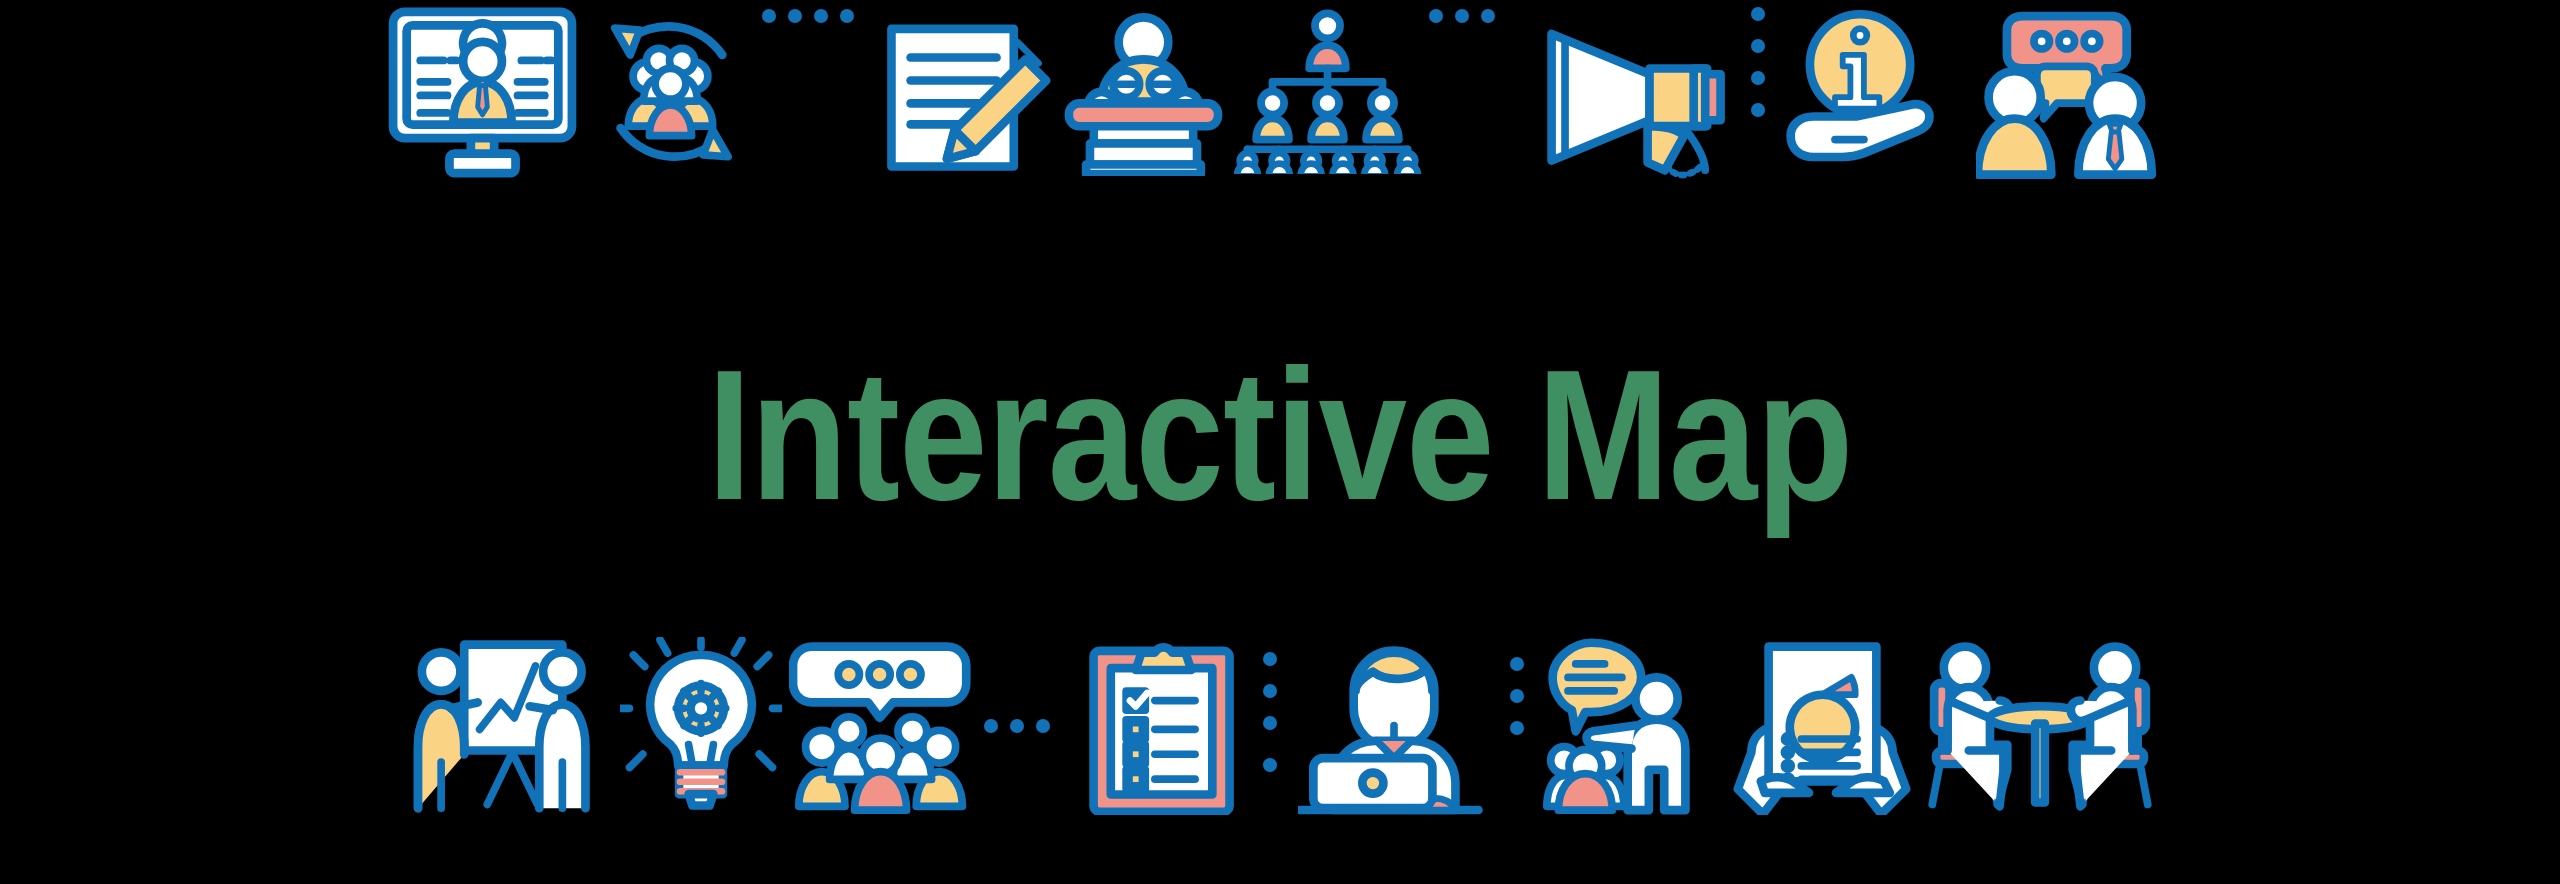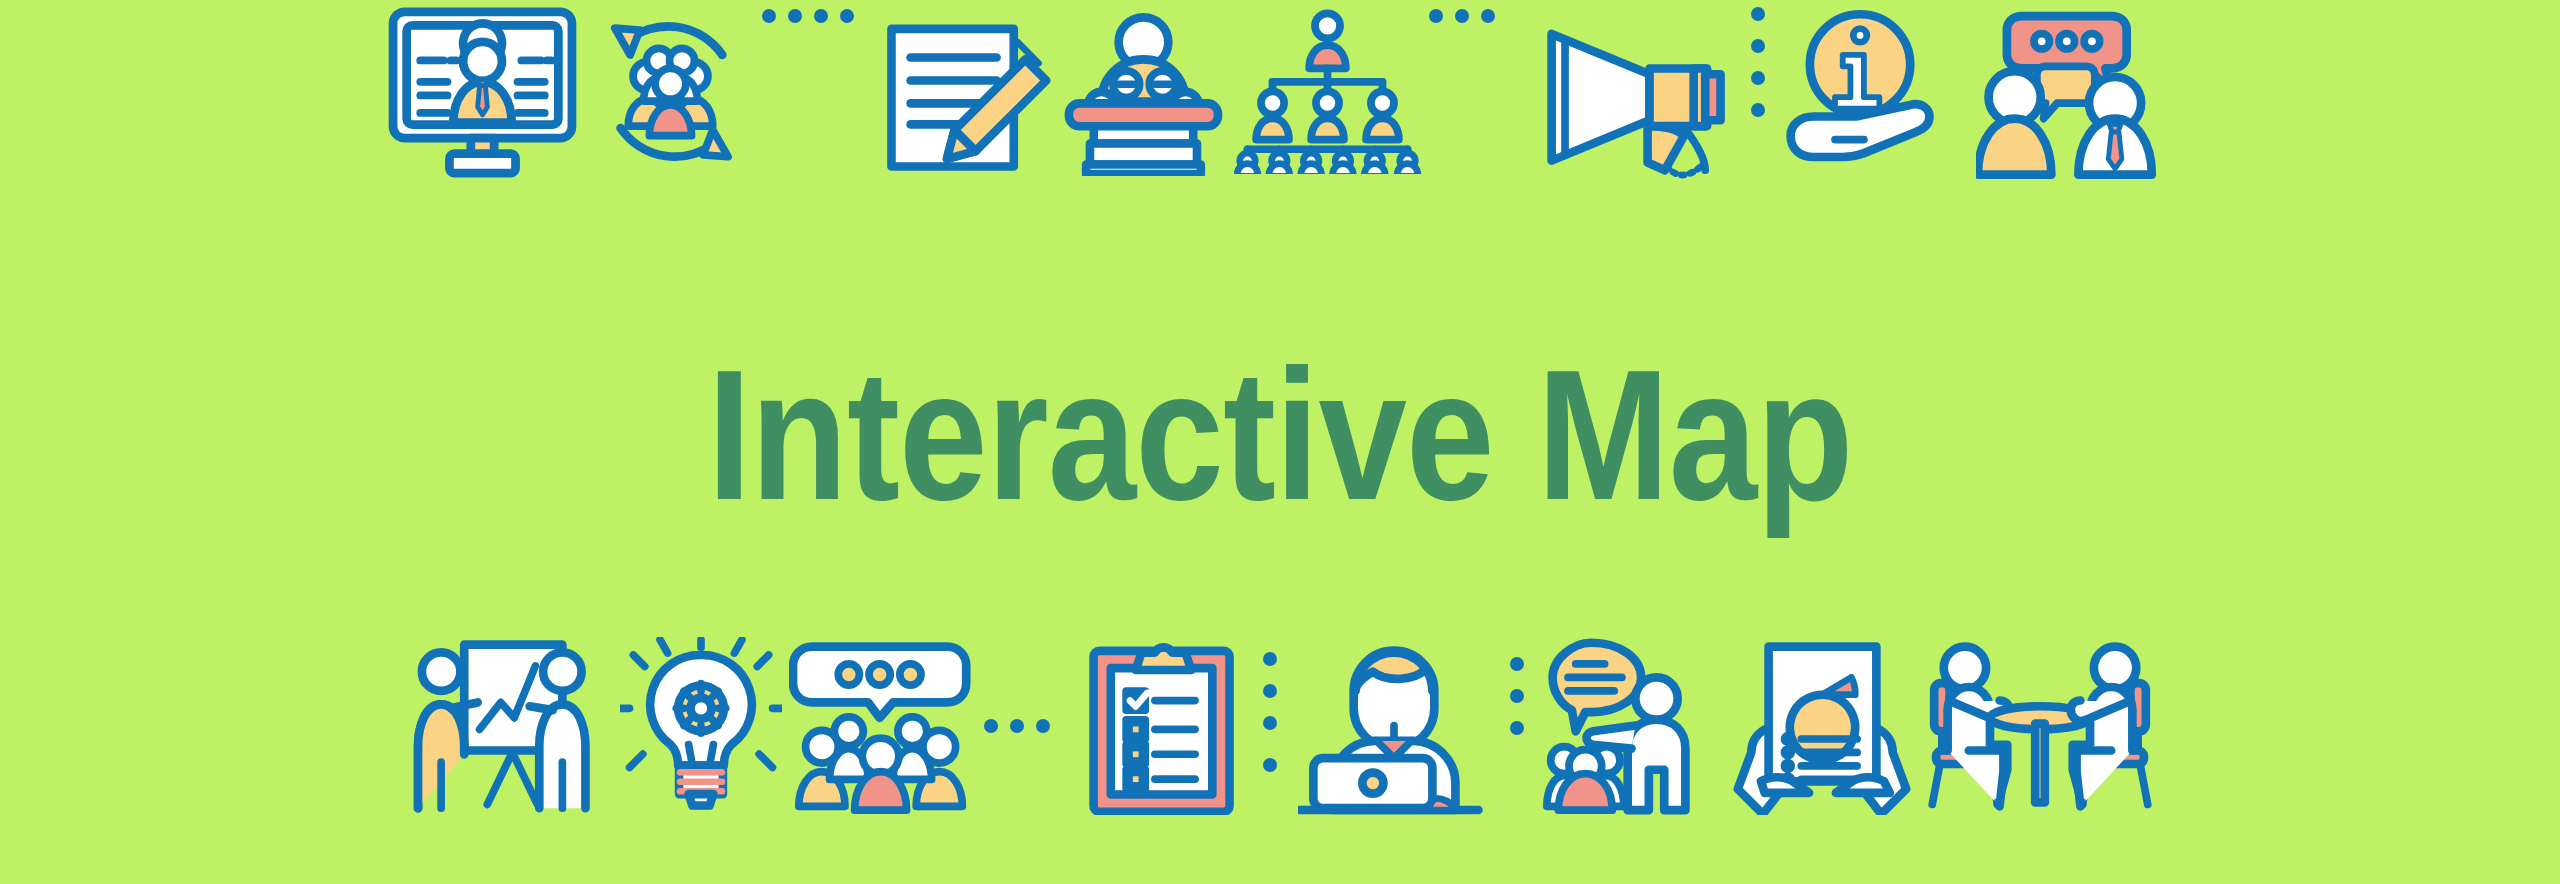--- a/index.html
+++ b/index.html
@@ -6,21 +6,21 @@
   html,body{margin:0;padding:0;}
   body{
     width:2560px;height:884px;
     background:#d9e9df;
     font-family:"Liberation Sans", sans-serif;
     overflow:hidden;
   }
   .banner{
     position:relative;
     width:2560px;height:884px;
-    background:#bef264;
+    background:#000000;
     display:flex;
     flex-direction:column;
     justify-content:space-between;
     box-sizing:border-box;
   }
   .icon-row{
     display:flex;
     align-items:center;
     justify-content:center;
     width:100%;

